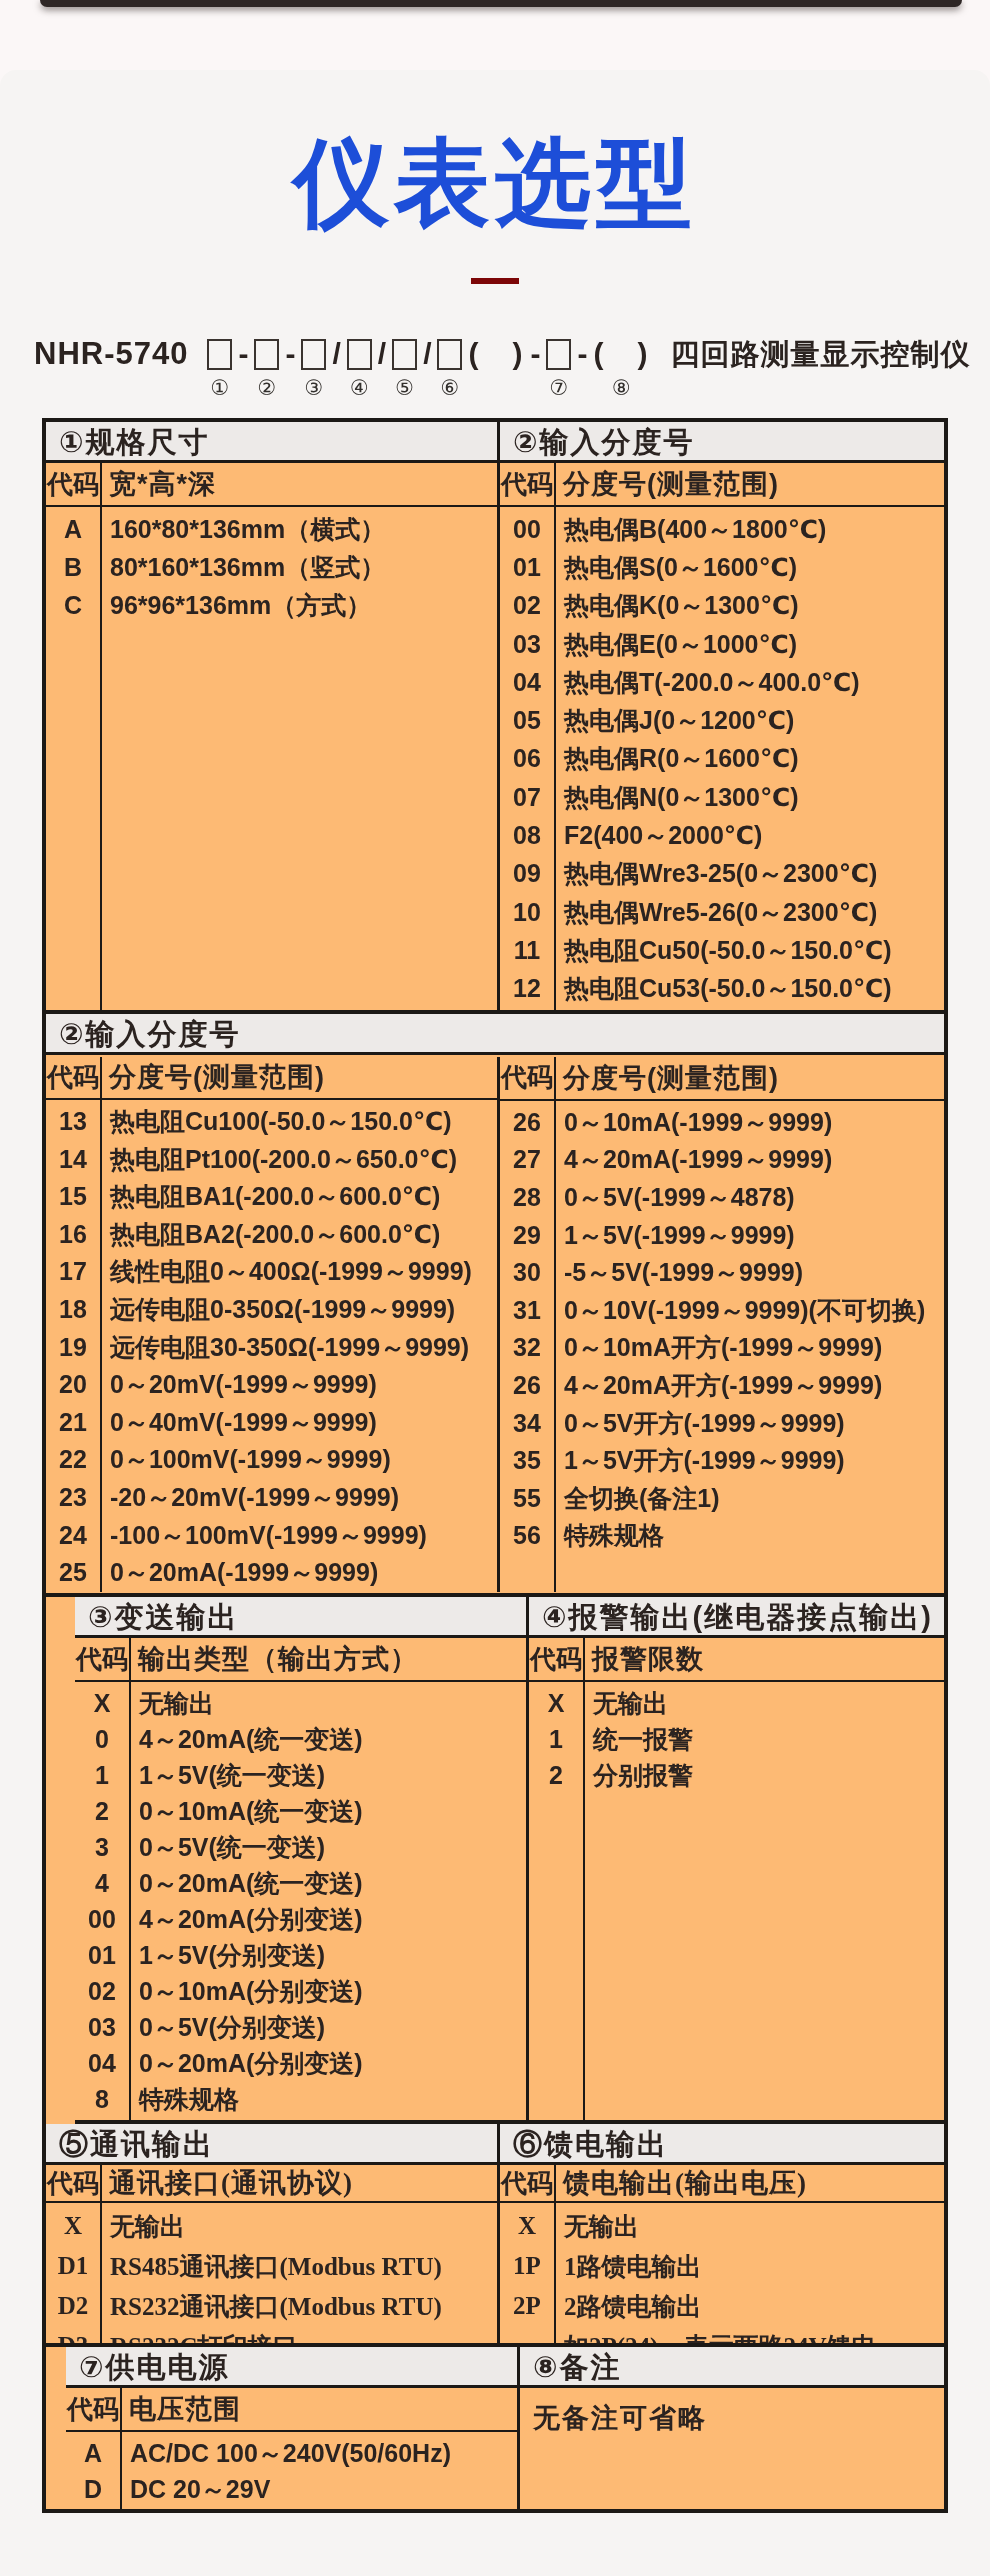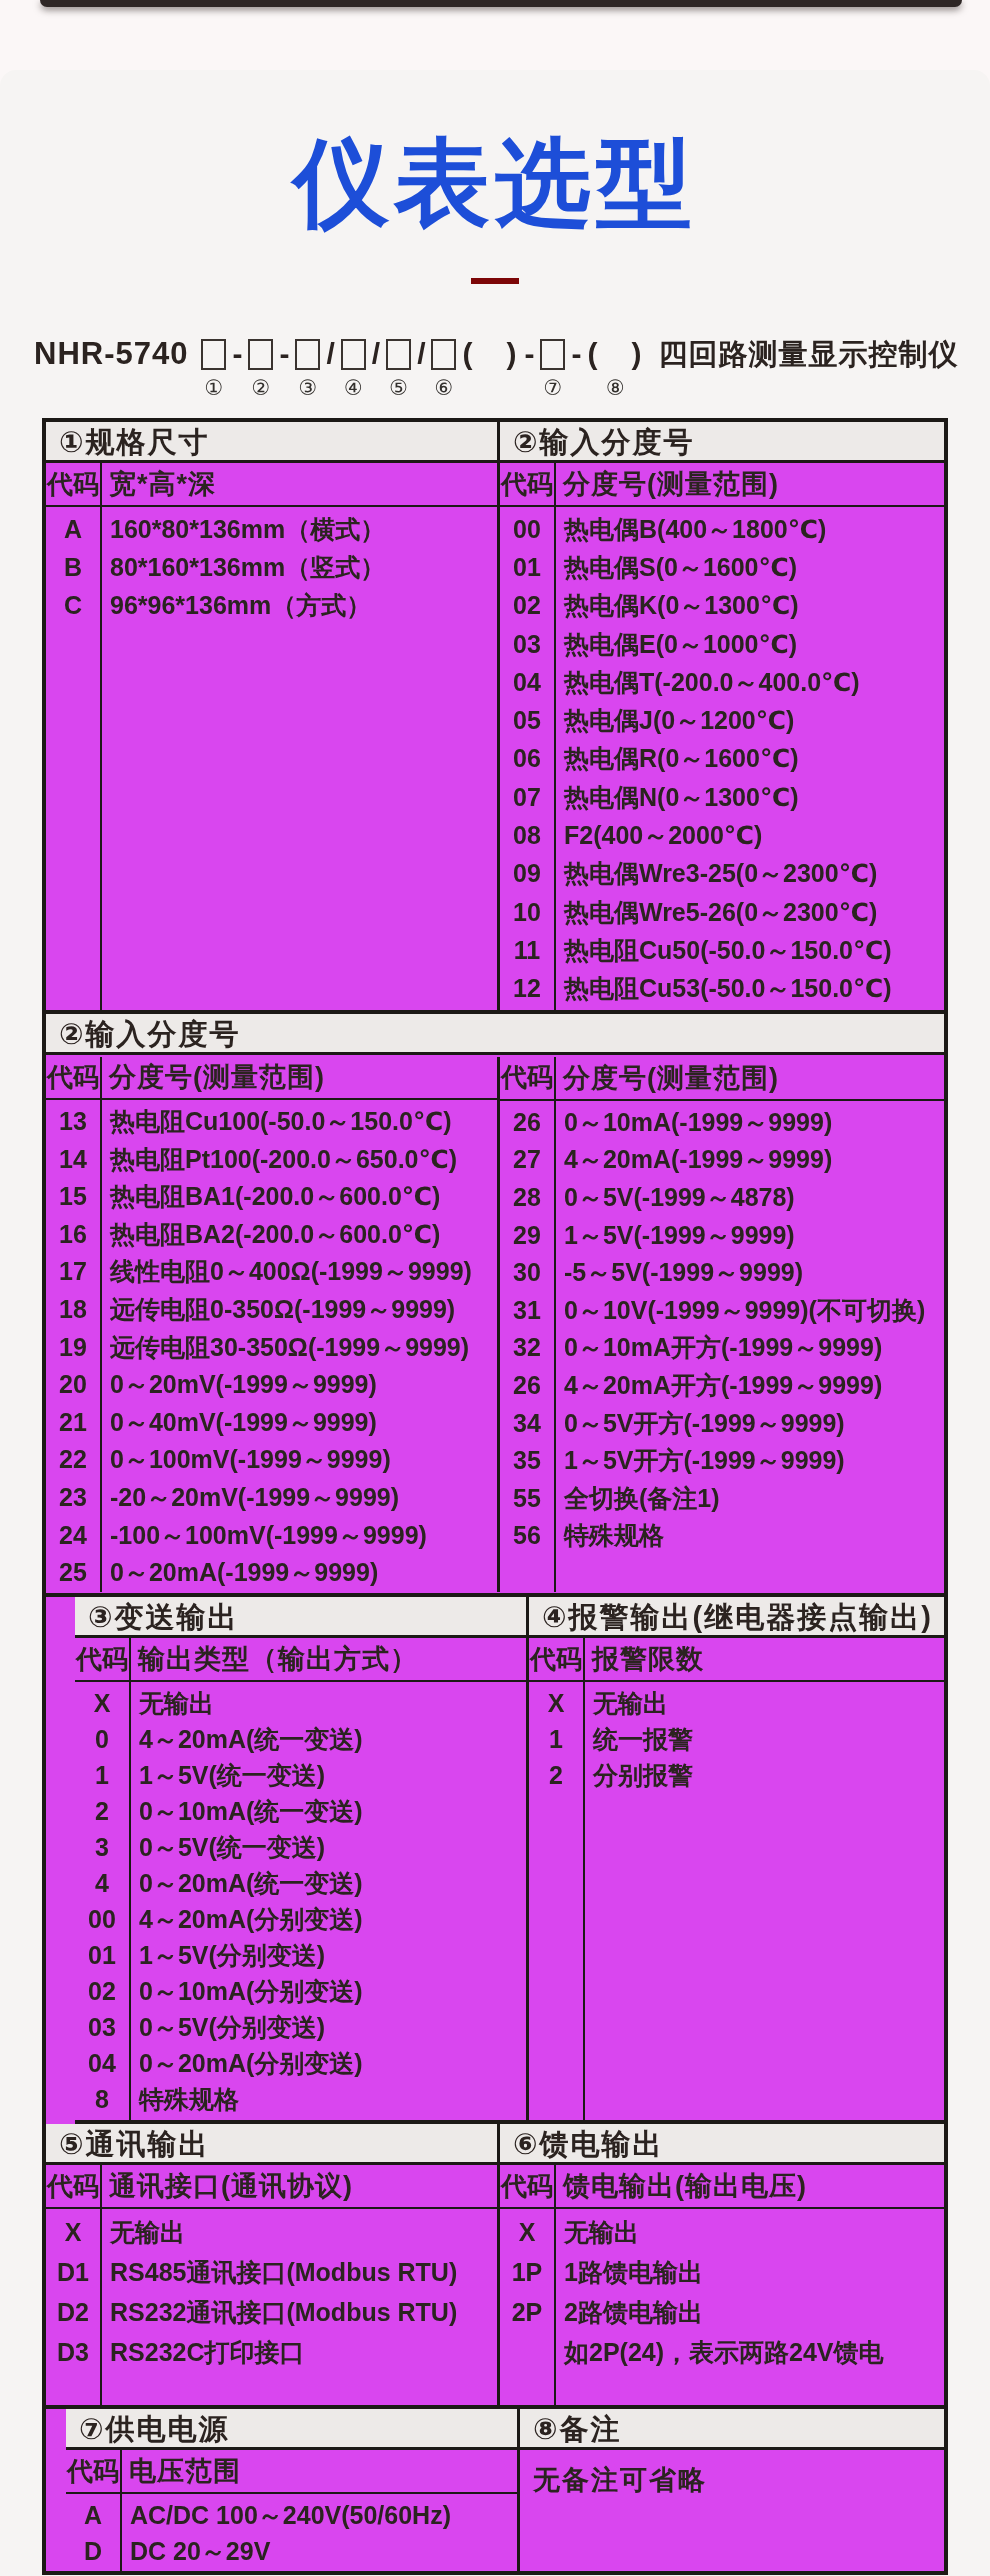--- a/index.html
+++ b/index.html
@@ -18,34 +18,34 @@
     position:absolute; top:70px; left:0; width:990px; height:2506px;
     background:#f6f4f3; border-radius:16px 16px 0 0;
   }
   .title {
     margin-top:50px; text-align:center;
     font-size:96px; font-weight:900; letter-spacing:5px; color:#1d4ed8;
   }
   .dash { width:48px; height:6px; background:#7c0506; margin:28px auto 0; }
 
   
-  .model-wrap { margin:50px 0 0 34px; display:flex; align-items:flex-start; }
+  .model-wrap { margin:50px 0 0 34px; display:flex; align-items:flex-start;gap:6px; }
   .model-prefix { font-size:31px; letter-spacing:1px; line-height:40px; margin-right:10px; }
   .tokens { display:flex; align-items:flex-start; }
   .tok { display:flex; flex-direction:column; align-items:center; margin:0 3px; }
   .tok .sym { height:40px; display:flex; align-items:center; font-size:30px; }
   .tok .sym .box { width:25px; height:31px; border:2px solid #3a332f; background:transparent; }
   .tok .sym.paren { letter-spacing:2px; }
   .tok .num { height:26px; font-size:21px; font-weight:normal; color:#33302d; margin-top:2px; }
   .model-suffix { font-size:29px; line-height:40px; margin-left:12px; letter-spacing:1px; }
 
   
   .sel-table {
     position:absolute; left:42px; top:348px; width:906px;
-    border:4px solid #1c1916; background:#d946ef;
+    border:4px solid #1c1916; background:#fdba74;
   }
   .band { display:grid; grid-template-columns:454px 1fr; border-bottom:4px solid #1c1916; }
   .band:last-child { border-bottom:none;padding-left:20px; }
   .full-header { grid-column:1 / -1; }
   .half { display:flex; flex-direction:column; overflow:hidden; }
   .half.left { border-right:3px solid #1c1916; }
   .sec-header {
     height:41px; line-height:40px; background:#edeae8;
     border-bottom:3px solid #1c1916; font-size:29px; padding-left:13px; letter-spacing:2px;
   }
@@ -57,21 +57,21 @@
   .rows { flex:1; display:flex; flex-direction:column; padding-top:3px; }
   .row { display:flex; height:var(--rh,38px); flex:none; align-items:center; }
   .row .code { width:54px; text-align:center; font-size:25px; flex:none; }
   .row .val { flex:1; padding-left:10px; font-size:25px; white-space:nowrap; }
   .note-cell { padding:12px 0 0 13px; font-size:27px; letter-spacing:2px; }
 
   
   .b1 { height:592px; } .b1 .rows { --rh:38.3px; }
   .b2 { height:583px; } .b2 .rows { --rh:37.6px; }
   .b3 { height:527px;margin-left:29px; } .b3 .rows { --rh:36px; }
-  .b4 { height:285px; } .b4 .rows { --rh:40px; }
+  .b4 { height:223px;font-family:Liberation Serif, serif; } .b4 .rows { --rh:40px; }
   .b5 { height:162px; } .b5 .rows { --rh:36px; }
 </style>
 </head>
 <body>
 
 <div class="page">
   <div class="topbar"></div>
   <div class="card">
 
     <div class="title">仪表选型</div>

